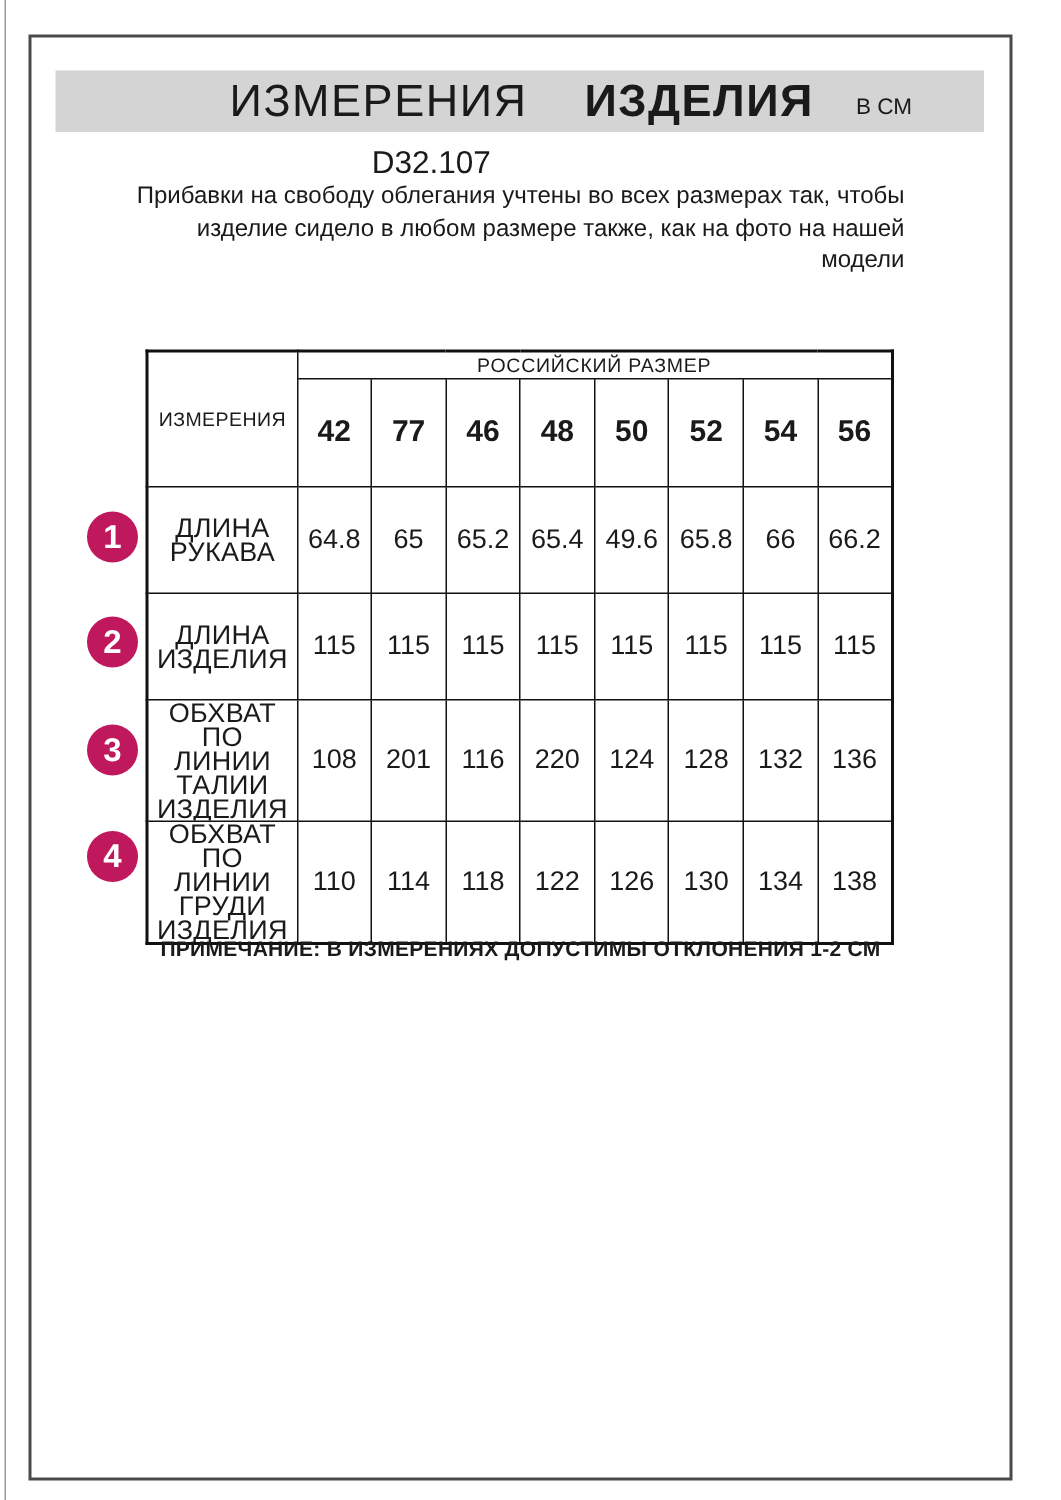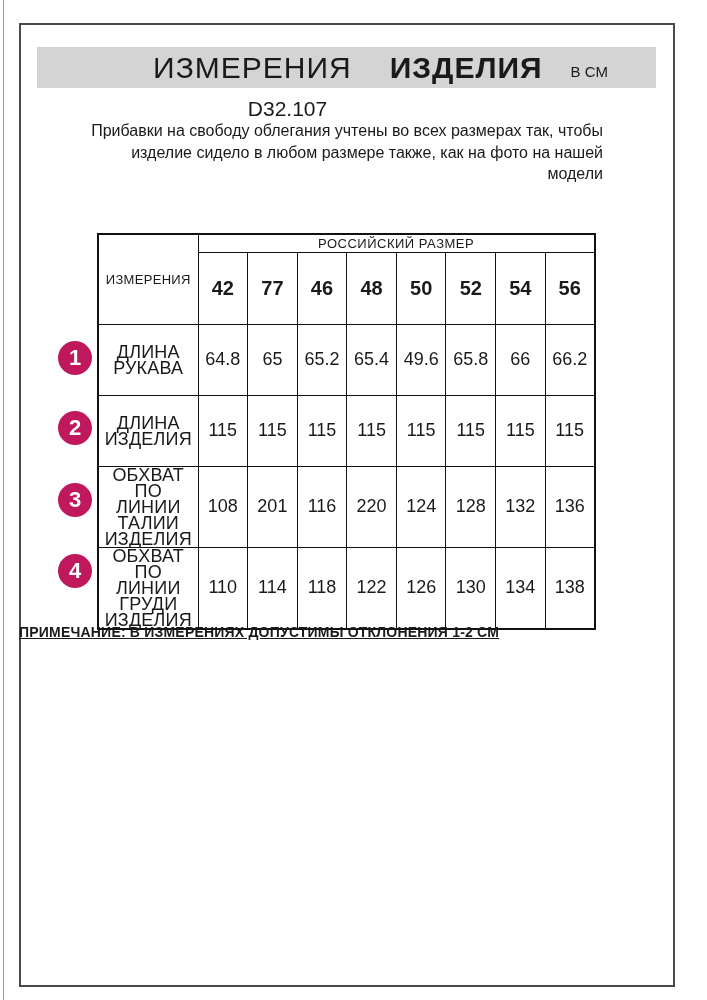--- a/index.html
+++ b/index.html
@@ -45,22 +45,22 @@
   td.size-head{font-size:13px;letter-spacing:0.5px;}
   td.size{font-size:20px;font-weight:700;margin-left:36px;}
   td.rowlabel{font-size:18px;line-height:16px;white-space:pre-line;letter-spacing:0.2px;}
   td.val{font-size:18px;}
   .badge{
     position:absolute;left:58px;width:34px;height:34px;border-radius:50%;
     display:flex;align-items:center;justify-content:center;
     color:#ffffff;font-size:22px;font-weight:700;
   }
   .note{
-    position:absolute;left:19px;top:622px;width:656px;text-align:left;
-    font-size:14px;font-weight:700;line-height:20px;letter-spacing:0.2px;text-decoration:underline;
+    position:absolute;left:19px;top:622px;width:656px;text-align:center;
+    font-size:14px;font-weight:700;line-height:20px;letter-spacing:0.2px;
   }
 </style>
 </head>
 <body>
 
 <div class="edge-line"></div>
 <div class="frame"></div>
 
 <div class="band" style="background: rgb(212, 212, 212);">
   <span class="t1">ИЗМЕРЕНИЯ</span>

